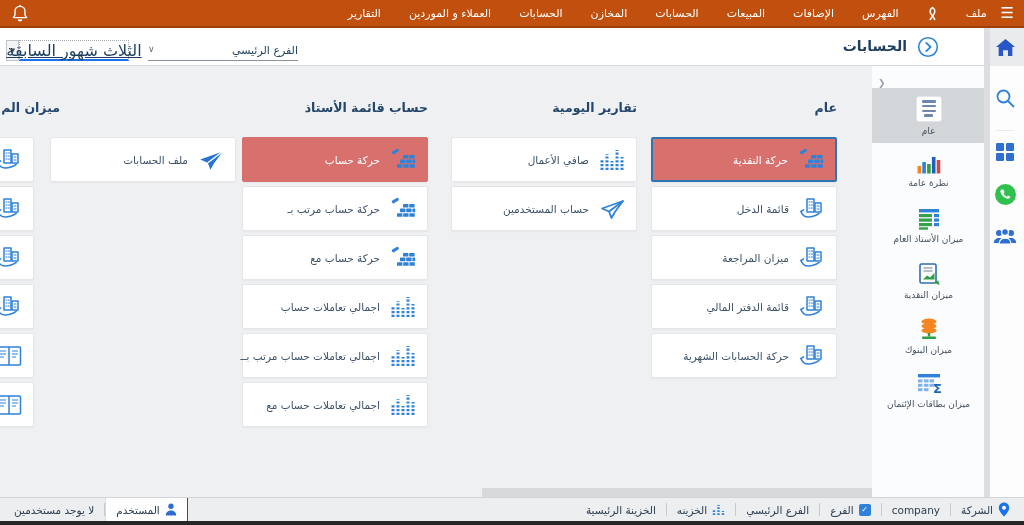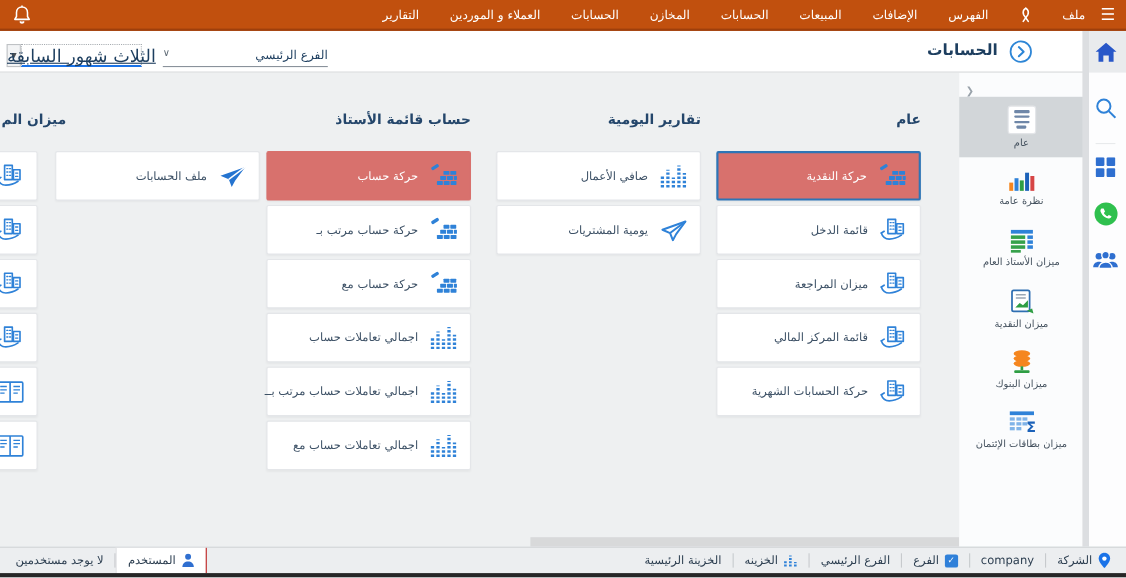--- a/index.html
+++ b/index.html
@@ -313,21 +313,21 @@
       <div class="card">
         <span class="ic" style="display: flex;">
           <svg width="28" height="26" viewBox="0 0 28 26" fill="none" stroke="#2f82d8" stroke-width="1.5" stroke-linecap="round" stroke-linejoin="round">
             <rect x="9" y="3" width="7" height="13"></rect>
             <rect x="17" y="7" width="6" height="9"></rect>
             <path d="M11 6 h1 M13.5 6 h1 M11 9 h1 M13.5 9 h1 M11 12 h1 M13.5 12 h1 M19 10 h2 M19 13 h2" stroke-width="1.2"></path>
             <path d="M3 15.5 c1 3.2 3.2 5.5 7.2 5.5 c5 0 8-1.5 11-3.6"></path>
             <path d="M3 15.5 l2.6-1.6"></path>
           </svg>
         </span>
-        <span class="lbl">قائمة المركز المالي</span>
+        <span class="lbl">قائمة الدفتر المالي</span>
       </div>
       <div class="card">
         <span class="ic" style="display: flex;">
           <svg width="28" height="26" viewBox="0 0 28 26" fill="none" stroke="#2f82d8" stroke-width="1.5" stroke-linecap="round" stroke-linejoin="round">
             <rect x="9" y="3" width="7" height="13"></rect>
             <rect x="17" y="7" width="6" height="9"></rect>
             <path d="M11 6 h1 M13.5 6 h1 M11 9 h1 M13.5 9 h1 M11 12 h1 M13.5 12 h1 M19 10 h2 M19 13 h2" stroke-width="1.2"></path>
             <path d="M3 15.5 c1 3.2 3.2 5.5 7.2 5.5 c5 0 8-1.5 11-3.6"></path>
             <path d="M3 15.5 l2.6-1.6"></path>
           </svg>
@@ -349,21 +349,21 @@
         </span>
         <span class="lbl">صافي الأعمال</span>
       </div>
       <div class="card">
         <span class="ic" style="display: flex;">
           <svg width="26" height="24" viewBox="0 0 26 24" fill="none" stroke="#2f82d8" stroke-width="1.8" stroke-linejoin="round">
             <path d="M24 4 L3 11.5 L10 14.5 L12.5 21 L15.5 15.5 L24 4 Z"></path>
             <path d="M24 4 L10 14.5"></path>
           </svg>
         </span>
-        <span class="lbl">يومية المشتريات</span>
+        <span class="lbl">حساب المستخدمين</span>
       </div>
     </section>
     <section class="column" style="right: 444px;">
       <div class="col-header">حساب قائمة الأستاذ</div>
       <div class="card highlighted">
         <span class="ic" style="display: flex;">
           <svg width="26" height="24" viewBox="0 0 26 24">
             <g fill="#2f82d8">
               <rect x="1.5" y="2.2" width="7.5" height="3" rx="1.2" transform="rotate(-32 5 3.5)"></rect>
               <rect x="13" y="7" width="5.4" height="3.6" rx="0.6"></rect>

